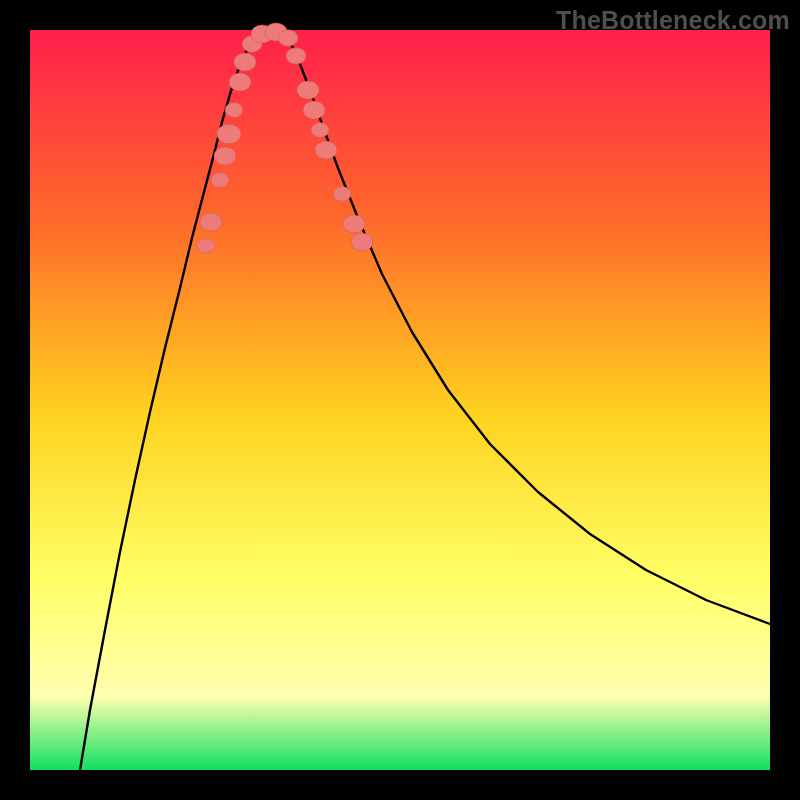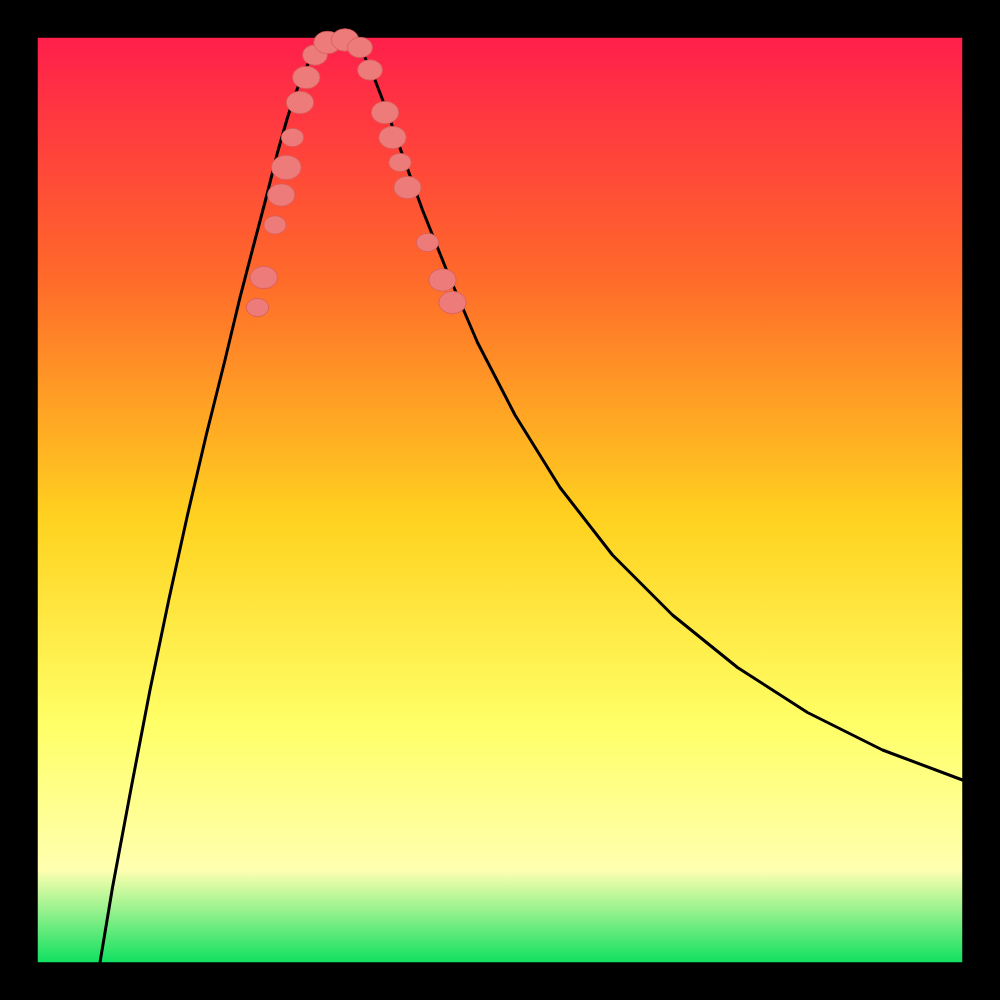--- a/index.html
+++ b/index.html
@@ -49,20 +49,21 @@
     top: 0;
     width: 100%;
     height: 100%;
     overflow: visible;
   }
 </style>
 </head>
 <body>
 
 <div class="frame">
+  <div class="watermark">TheBottleneck.com</div>
   <div class="plot">
     <svg class="gradient" viewBox="0 0 740 740" preserveAspectRatio="none">
       <defs>
         <linearGradient id="bg" x1="0" y1="0" x2="0" y2="1">
           <stop id="g0" offset="0%" stop-color="#ff1f4b"></stop>
           <stop id="g1" offset="26%" stop-color="#ff6a2a"></stop>
           <stop id="g2" offset="52%" stop-color="#ffd21f"></stop>
           <stop id="g3" offset="74%" stop-color="#ffff66"></stop>
           <stop id="g4" offset="90%" stop-color="#ffffb0"></stop>
           <stop id="g5" offset="100%" stop-color="#10e060"></stop>

